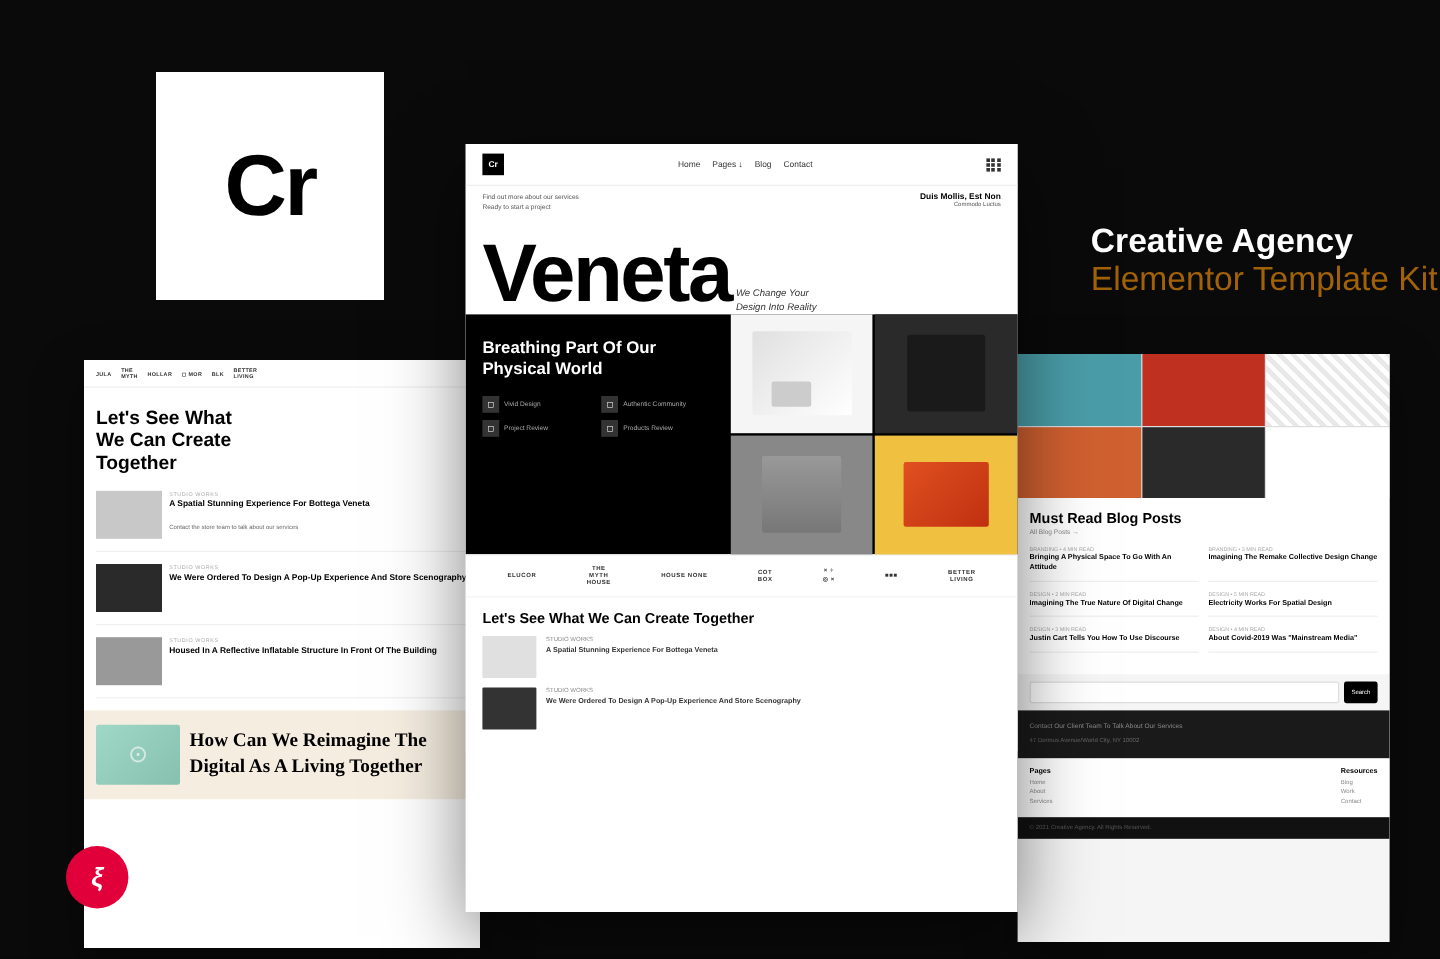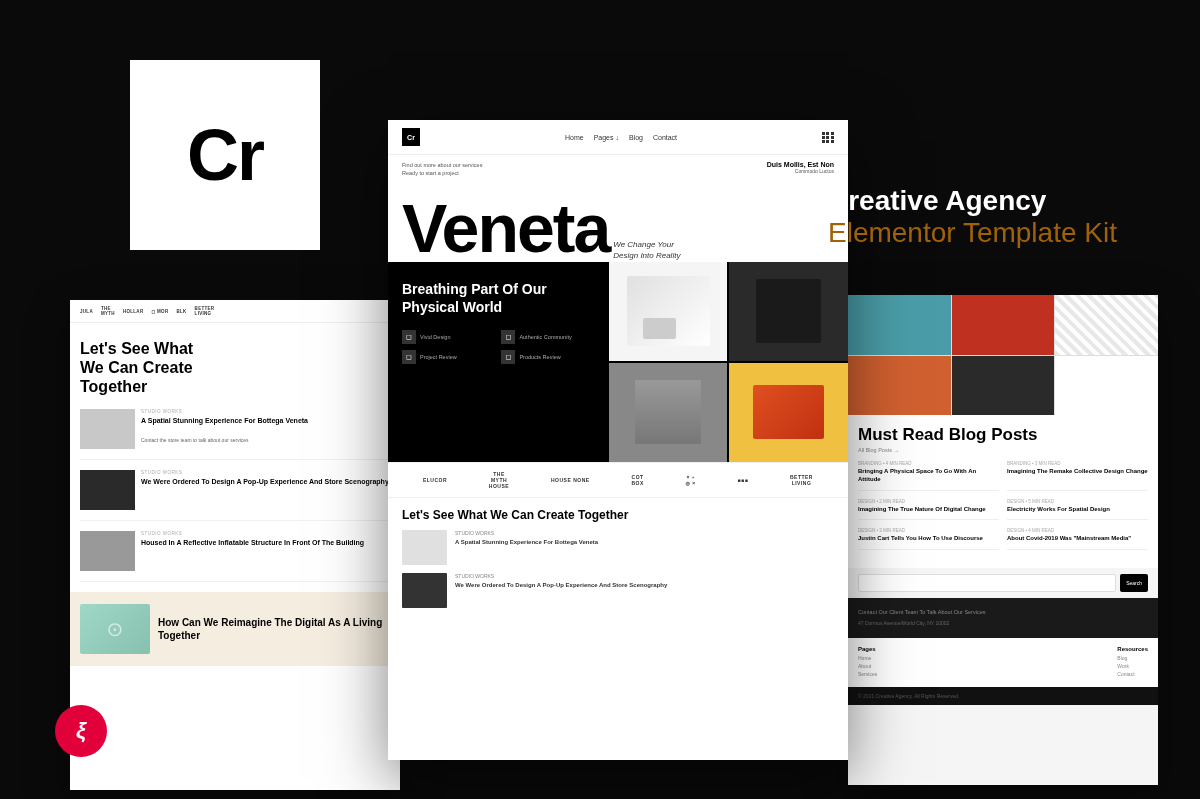--- a/index.html
+++ b/index.html
@@ -29,21 +29,21 @@
       font-size: 72px;
       font-weight: 900;
       color: #000;
       letter-spacing: -2px;
     }
 
     
     .title-area {
       position: absolute;
       top: 185px;
-      left: 828px;
+      left: 909px;
       z-index: 10;
     }
     .title-line1 {
       font-size: 28px;
       font-weight: 600;
       color: #ffffff;
       display: block;
     }
     .title-line2 {
       font-size: 28px;
@@ -458,24 +458,25 @@
       display: flex;
       align-items: center;
       justify-content: center;
     }
     .bike-visual::after {
       content: '⊙';
       font-size: 20px;
       color: rgba(255,255,255,0.6);
     }
     .left-bottom-text h3 {
-      font-size: 10px;
+      font-size: 16px;
       font-weight: 800;
       color: #000;
       line-height: 1.3;
+      font-family: Liberation Serif, serif;
     }
 
     
     .right-mockup {
       position: absolute;
       top: 295px;
       left: 848px;
       width: 310px;
       height: 490px;
       background: #f5f5f5;
@@ -507,21 +508,21 @@
     }
     .rt-img.orange { background: #d06030; }
     .rt-img.dark { background: #2a2a2a; }
     .rt-img.white { background: #ffffff; }
 
     .right-blog {
       padding: 10px;
       background: #fff;
     }
     .right-blog h3 {
-      font-size: 17px;
+      font-size: 12px;
       font-weight: 800;
       color: #000;
       margin-bottom: 2px;
     }
     .right-blog .sub {
       font-size: 5.5px;
       color: #888;
       margin-bottom: 8px;
       display: block;
     }

